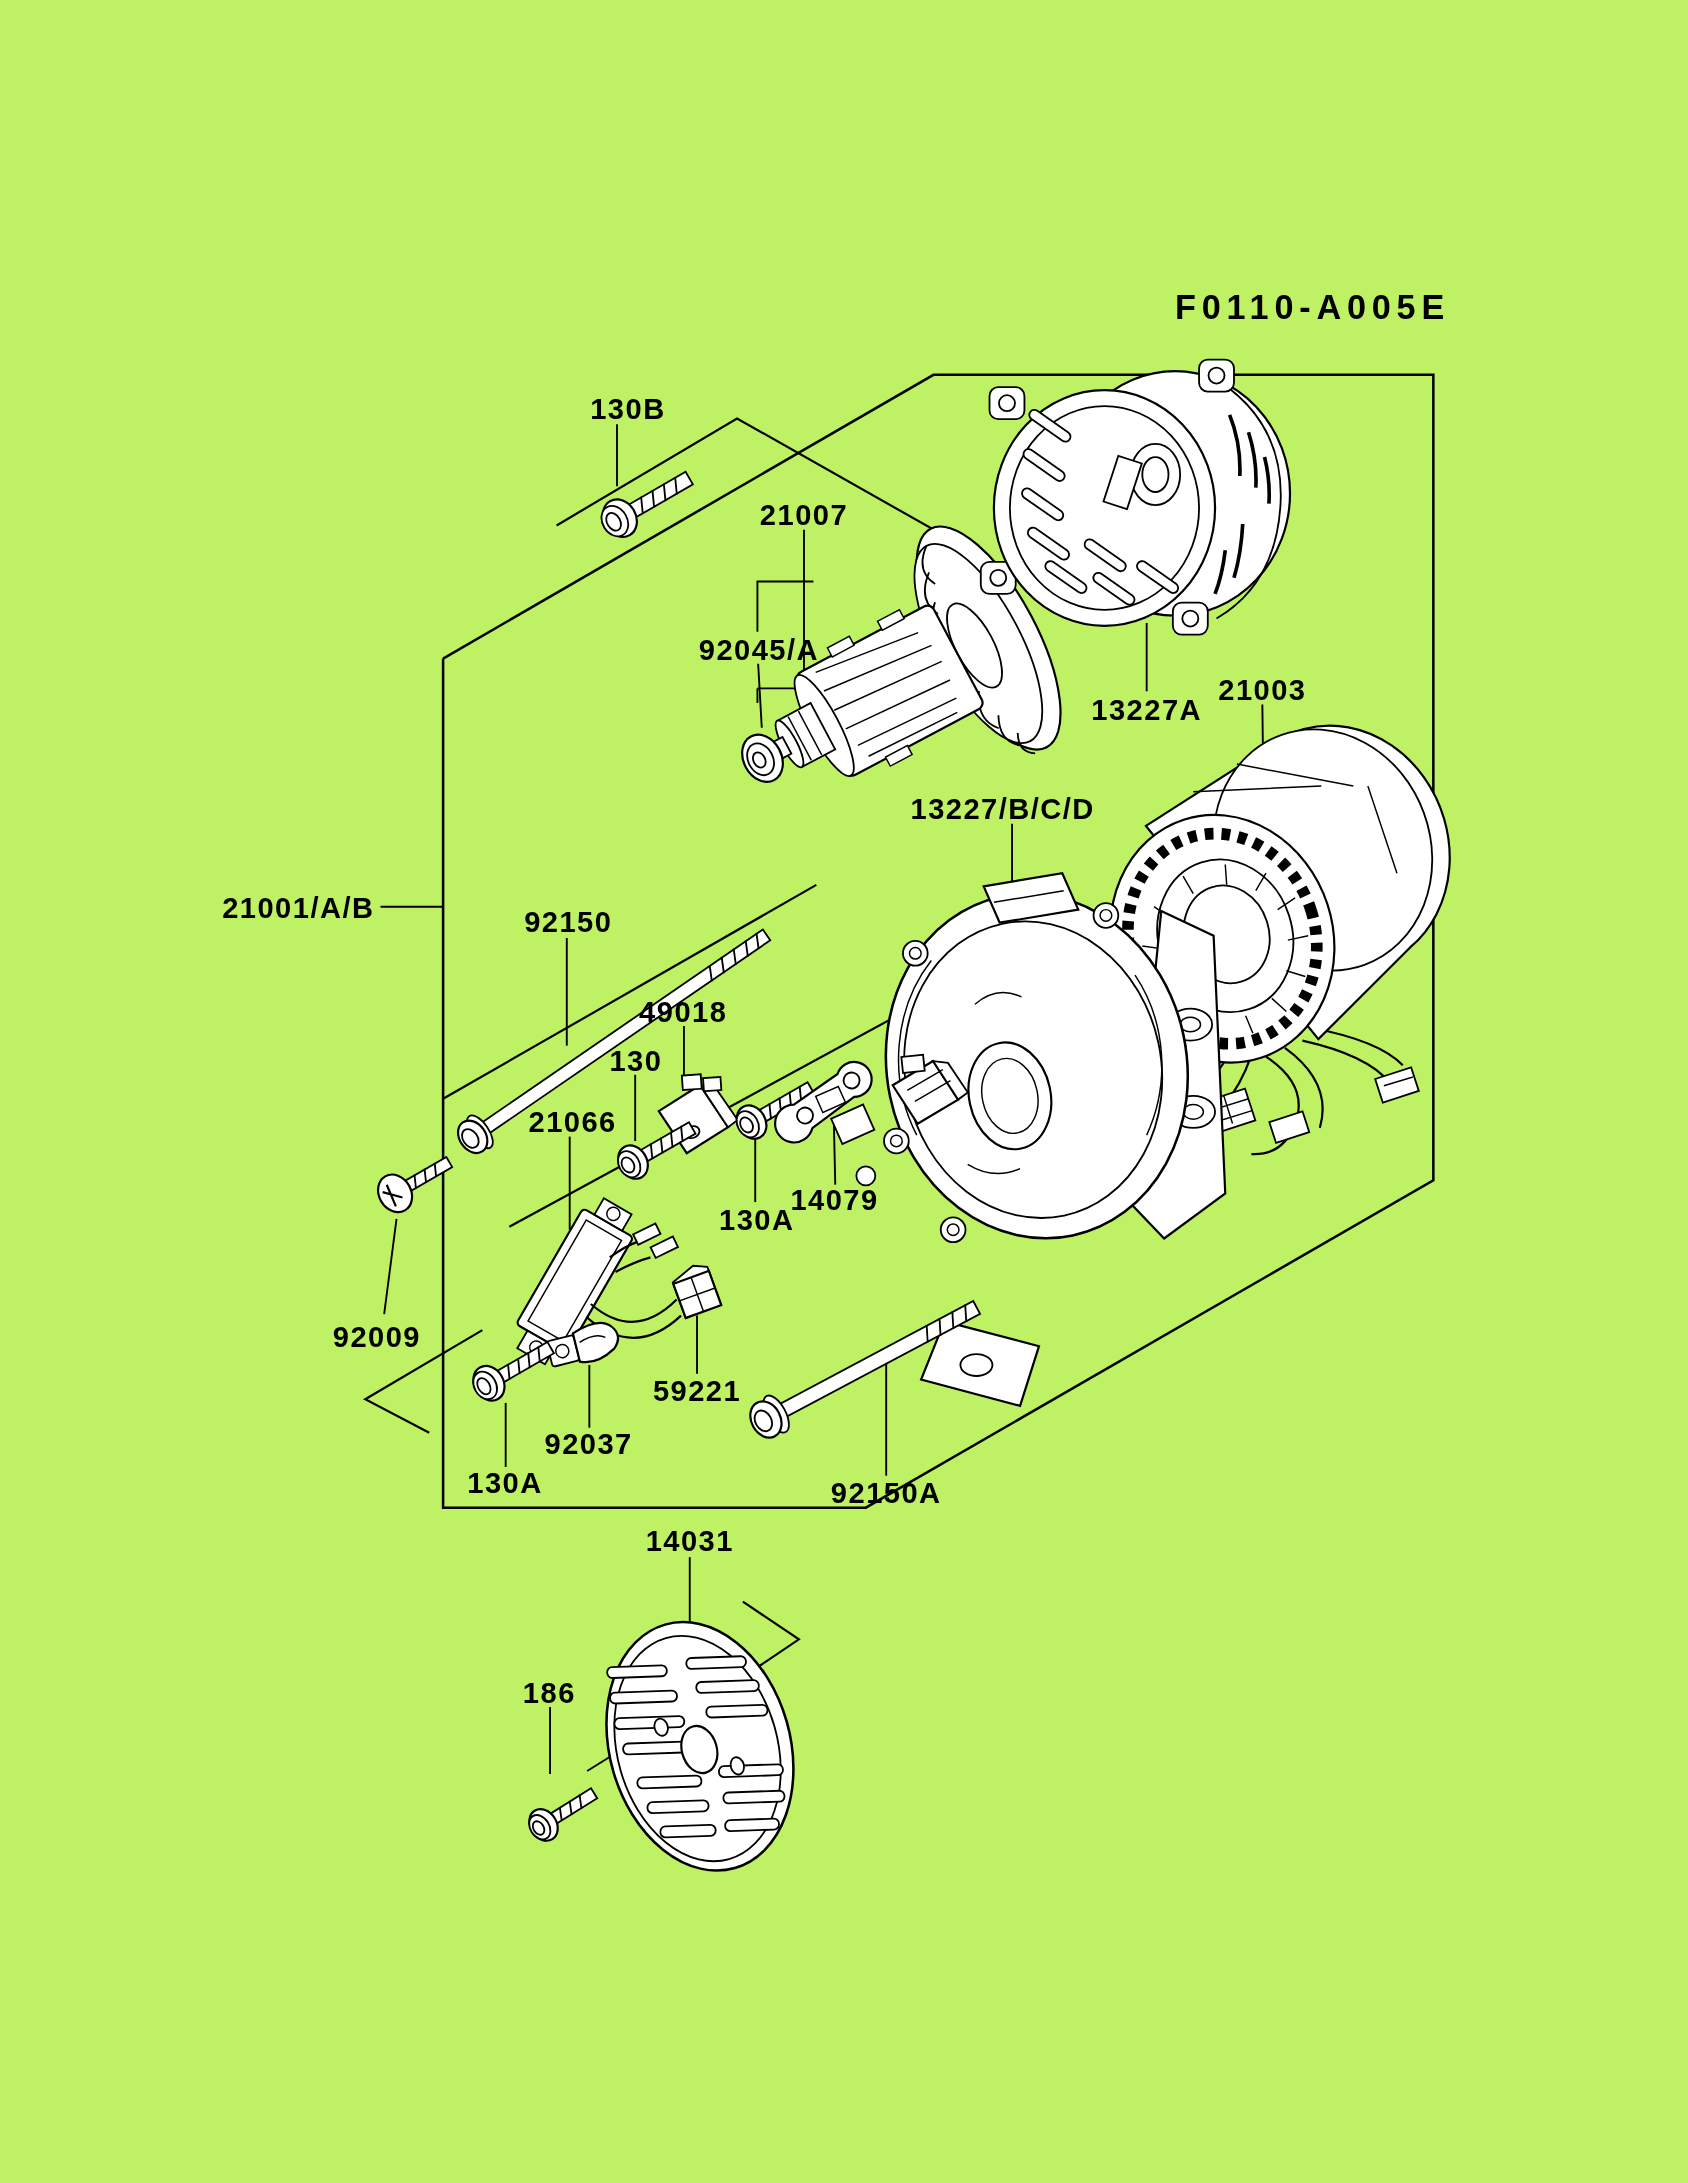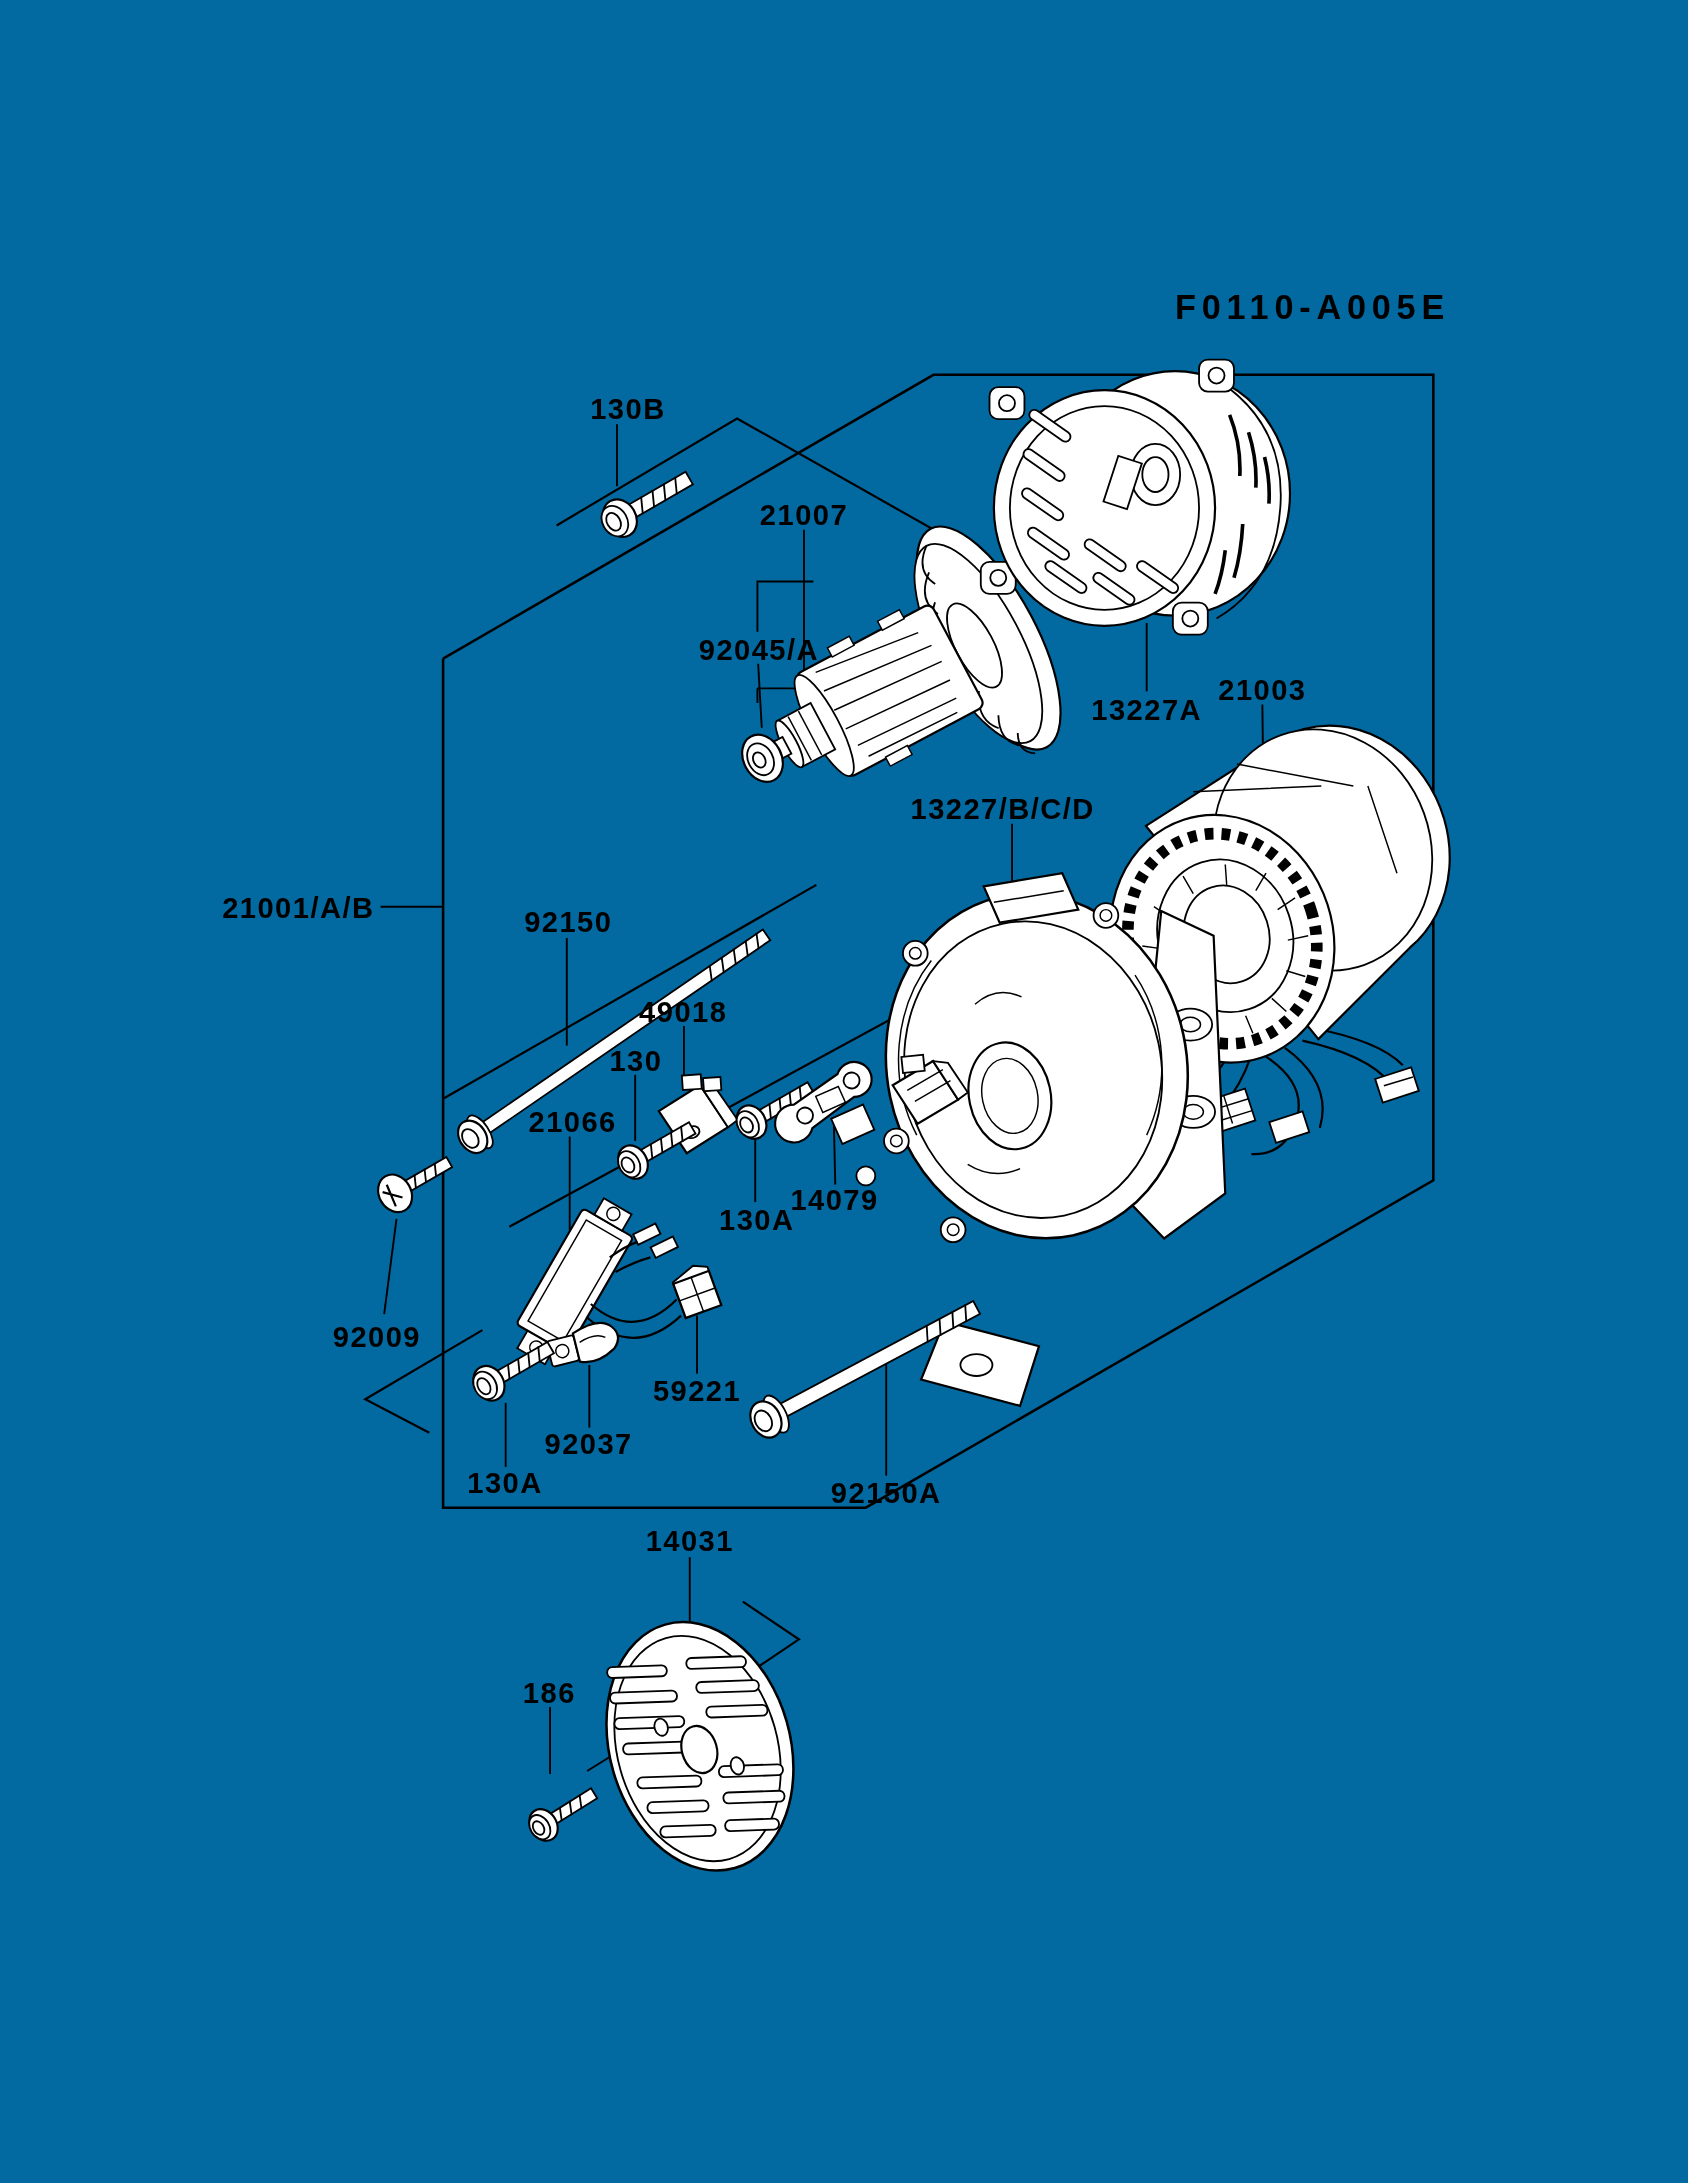--- a/index.html
+++ b/index.html
@@ -1,17 +1,17 @@
 <!DOCTYPE html>
 <html style="font-size:11.6px"><head>
 <meta charset="utf-8">
 <style>
   html,body{margin:0;padding:0;background:#e8e8e8;}
   .page{
-    width:1688px;height:2183px;background:#0369a1;position:relative;margin:0 auto;
+    width:1688px;height:2183px;background:#bef264;position:relative;margin:0 auto;
     font-family:"Liberation Sans", sans-serif;
   }
   svg{display:block;}
   .lbl{
     font-family:"Liberation Sans", sans-serif;
     font-weight:bold;
     font-size:40px;
     letter-spacing:2px;
     fill:#000;
   }

